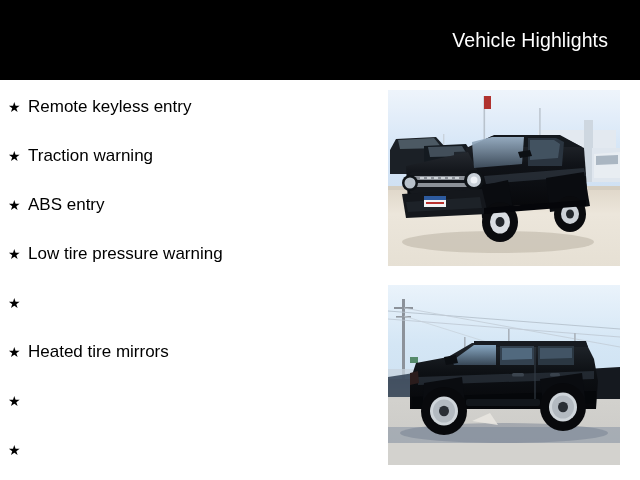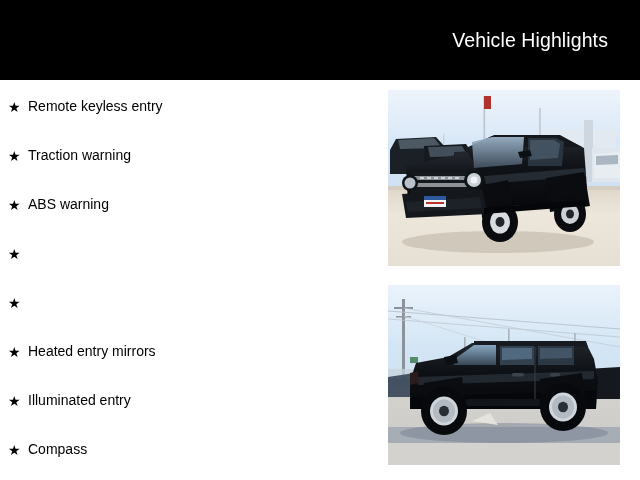--- a/index.html
+++ b/index.html
@@ -66,21 +66,21 @@
   }
   .feature-item .bullet {
     display: inline-block;
     width: 20px;
     font-size: 14px;
     line-height: 1;
     color: #000000;
     text-align: left;
   }
   .feature-item .label {
-    font-size: 14px;
+    font-size: 17px;
     color: #000000;
     font-family: "Liberation Sans", sans-serif;
     line-height: 1.1;
   }
 
   
   .photo {
     position: absolute;
     overflow: hidden;
     background: #e7eef8;
@@ -119,44 +119,43 @@
       <span class="label">Remote keyless entry</span>
     </li>
 
     <li class="feature-item" style="top:64px;">
       <span class="bullet">★</span>
       <span class="label">Traction warning</span>
     </li>
 
     <li class="feature-item" style="top:113px;">
       <span class="bullet">★</span>
-      <span class="label">ABS warning</span>
+      <span class="label">ABS entry</span>
     </li>
 
     <li class="feature-item" style="top:162px;">
       <span class="bullet">★</span>
+      <span class="label">Low tire pressure warning</span>
     </li>
 
     <li class="feature-item" style="top:211px;">
       <span class="bullet">★</span>
     </li>
 
     <li class="feature-item" style="top:260px;">
       <span class="bullet">★</span>
-      <span class="label">Heated entry mirrors</span>
+      <span class="label">Heated tire mirrors</span>
     </li>
 
     <li class="feature-item" style="top:309px;">
       <span class="bullet">★</span>
-      <span class="label">Illuminated entry</span>
     </li>
 
     <li class="feature-item" style="top:358px;">
       <span class="bullet">★</span>
-      <span class="label">Compass</span>
     </li>
 
   </ul>
 
   <div class="photo photo-top">
     <svg viewBox="0 0 232 176" preserveAspectRatio="none">
       <defs>
         <linearGradient id="skyA" x1="0" y1="0" x2="0" y2="1">
           <stop offset="0" stop-color="#eef4fb"></stop>
           <stop offset="0.55" stop-color="#d6e6f7"></stop>

